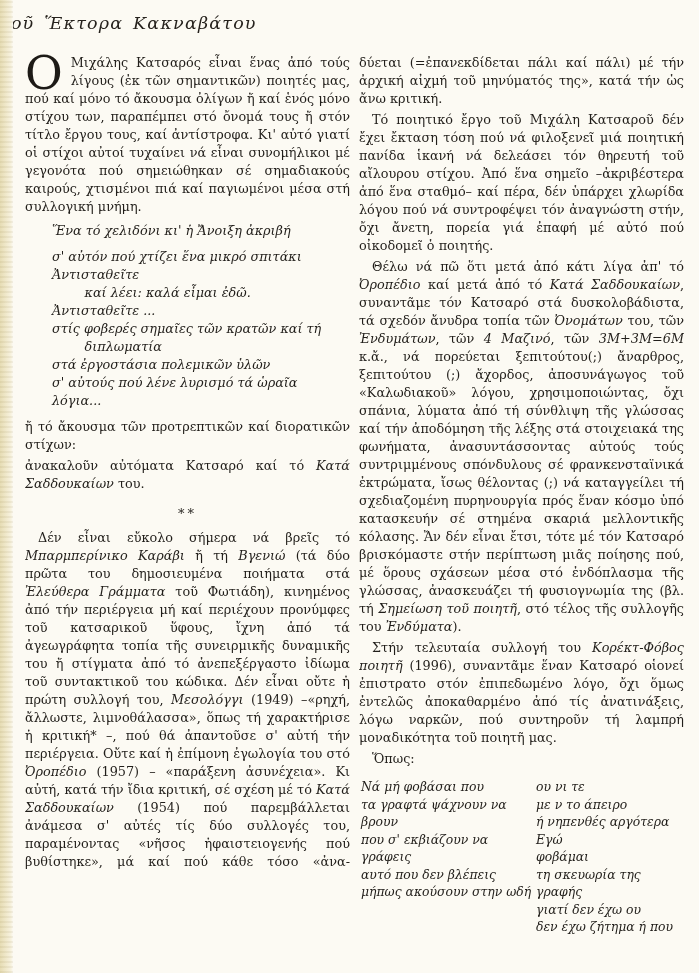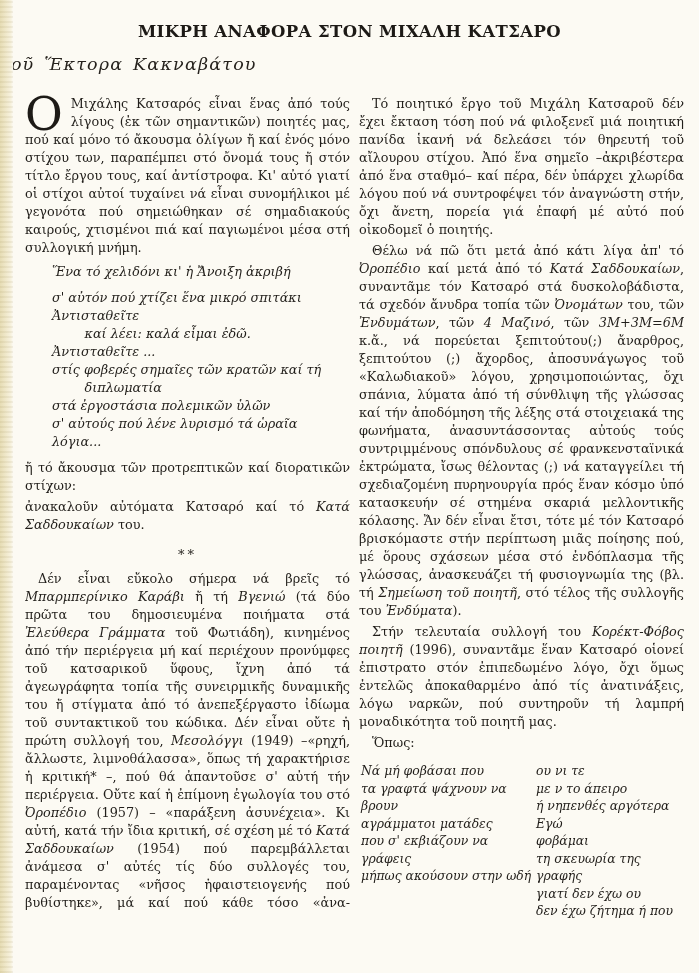--- a/index.html
+++ b/index.html
@@ -51,21 +51,20 @@
   .pcol{line-height:17.5px;}
   .pl{flex:0 0 175px;}
   .pr{flex:1;}
   .pline{white-space:pre-wrap;}
 </style>
 </head>
 <body>
 
 <div class="page">
   <div class="edge"></div>
-  <h1 class="title">ΜΙΚΡΗ ΑΝΑΦΟΡΑ ΣΤΟΝ ΜΙΧΑΛΗ ΚΑΤΣΑΡΟ</h1>
   <div class="byline">τοῦ Ἕκτορα Κακναβάτου</div>
   <div class="cols">
     <div class="col" id="col-left">
         <div class="para"><span class="dc">Ο</span>Μιχάλης Κατσαρός εἶναι ἕνας ἀπό τούς λίγους (ἐκ τῶν σημαντικῶν) ποιητές μας, πού καί μόνο τό ἄκουσμα ὀλίγων ἤ καί ἑνός μόνο στίχου των, παραπέμπει στό ὄνομά τους ἤ στόν τίτλο ἔργου τους, καί ἀντίστροφα. Κι' αὐτό γιατί οἱ στίχοι αὐτοί τυχαίνει νά εἶναι συνομήλικοι μέ γεγονότα πού σημειώθηκαν σέ σημαδιακούς καιρούς, χτισμένοι πιά καί παγιωμένοι μέσα στή συλλογική μνήμη.</div>
         <div class="verse">
           <div class="vline">Ἕνα τό χελιδόνι κι' ἡ Ἄνοιξη ἀκριβή</div>
         </div>
         <div class="verse">
           <div class="vline">σ' αὐτόν πού χτίζει ἕνα μικρό σπιτάκι</div>
           <div class="vline">Ἀντισταθεῖτε</div>
@@ -75,30 +74,31 @@
           <div class="vline">        διπλωματία</div>
           <div class="vline">στά ἐργοστάσια πολεμικῶν ὑλῶν</div>
           <div class="vline">σ' αὐτούς πού λένε λυρισμό τά ὡραῖα λόγια...</div>
         </div>
         <div class="para">ἤ τό ἄκουσμα τῶν προτρεπτικῶν καί διορατικῶν στίχων:</div>
         <div class="para">ἀνακαλοῦν αὐτόματα Κατσαρό καί τό <i>Κατά Σαδδουκαίων</i> του.</div>
         <div class="stars">**</div>
         <div class="para ind jlast">Δέν εἶναι εὔκολο σήμερα νά βρεῖς τό <i>Μπαρμπερίνικο Καράβι</i> ἤ τή <i>Βγενιώ</i> (τά δύο πρῶτα του δημοσιευμένα ποιήματα στά <i>Ἐλεύθερα Γράμματα</i> τοῦ Φωτιάδη), κινημένος ἀπό τήν περιέργεια μή καί περιέχουν προνύμφες τοῦ κατσαρικοῦ ὕφους, ἴχνη ἀπό τά ἀγεωγράφητα τοπία τῆς συνειρμικῆς δυναμικῆς του ἤ στίγματα ἀπό τό ἀνεπεξέργαστο ἰδίωμα τοῦ συντακτικοῦ του κώδικα. Δέν εἶναι οὔτε ἡ πρώτη συλλογή του, <i>Μεσολόγγι</i> (1949) –«ρηχή, ἄλλωστε, λιμνοθάλασσα», ὅπως τή χαρακτήρισε ἡ κριτική* –, πού θά ἀπαντοῦσε σ' αὐτή τήν περιέργεια. Οὔτε καί ἡ ἐπίμονη ἐγωλογία του στό <i>Ὀροπέδιο</i> (1957) – «παράξενη ἀσυνέχεια». Κι αὐτή, κατά τήν ἴδια κριτική, σέ σχέση μέ τό <i>Κατά Σαδδουκαίων</i> (1954) πού παρεμβάλλεται ἀνάμεσα σ' αὐτές τίς δύο συλλογές του, παραμένοντας «νῆσος ἡφαιστειογενής πού βυθίστηκε», μά καί πού κάθε τόσο «ἀνα-</div>
       </div>
     <div class="col" id="col-right">
+        <div class="para">δύεται (=ἐπανεκδίδεται πάλι καί πάλι) μέ τήν ἀρχική αἰχμή τοῦ μηνύματός της», κατά τήν ὡς ἄνω κριτική.</div>
         <div class="para ind">Τό ποιητικό ἔργο τοῦ Μιχάλη Κατσαροῦ δέν ἔχει ἔκταση τόση πού νά φιλοξενεῖ μιά ποιητική πανίδα ἱκανή νά δελεάσει τόν θηρευτή τοῦ αἴλουρου στίχου. Ἀπό ἕνα σημεῖο –ἀκριβέστερα ἀπό ἕνα σταθμό– καί πέρα, δέν ὑπάρχει χλωρίδα λόγου πού νά συντροφέψει τόν ἀναγνώστη στήν, ὄχι ἄνετη, πορεία γιά ἐπαφή μέ αὐτό πού οἰκοδομεῖ ὁ ποιητής.</div>
         <div class="para ind">Θέλω νά πῶ ὅτι μετά ἀπό κάτι λίγα ἀπ' τό <i>Ὀροπέδιο</i> καί μετά ἀπό τό <i>Κατά Σαδδουκαίων</i>, συναντᾶμε τόν Κατσαρό στά δυσκολοβάδιστα, τά σχεδόν ἄνυδρα τοπία τῶν <i>Ὀνομάτων</i> του, τῶν <i>Ἐνδυμάτων</i>, τῶν <i>4 Μαζινό</i>, τῶν <i>3Μ+3Μ=6Μ</i> κ.ἄ., νά πορεύεται ξεπιτούτου(;) ἄναρθρος, ξεπιτούτου (;) ἄχορδος, ἀποσυνάγωγος τοῦ «Καλωδιακοῦ» λόγου, χρησιμοποιώντας, ὄχι σπάνια, λύματα ἀπό τή σύνθλιψη τῆς γλώσσας καί τήν ἀποδόμηση τῆς λέξης στά στοιχειακά της φωνήματα, ἀνασυντάσσοντας αὐτούς τούς συντριμμένους σπόνδυλους σέ φρανκενσταϊνικά ἐκτρώματα, ἴσως θέλοντας (;) νά καταγγείλει τή σχεδιαζομένη πυρηνουργία πρός ἕναν κόσμο ὑπό κατασκευήν σέ στημένα σκαριά μελλοντικῆς κόλασης. Ἄν δέν εἶναι ἔτσι, τότε μέ τόν Κατσαρό βρισκόμαστε στήν περίπτωση μιᾶς ποίησης πού, μέ ὅρους σχάσεων μέσα στό ἐνδόπλασμα τῆς γλώσσας, ἀνασκευάζει τή φυσιογνωμία της (βλ. τή <i>Σημείωση τοῦ ποιητῆ</i>, στό τέλος τῆς συλλογῆς του <i>Ἐνδύματα</i>).</div>
         <div class="para ind">Στήν τελευταία συλλογή του <i>Κορέκτ-Φόβος ποιητῆ</i> (1996), συναντᾶμε ἕναν Κατσαρό οἱονεί ἐπιστρατο στόν ἐπιπεδωμένο λόγο, ὄχι ὅμως ἐντελῶς ἀποκαθαρμένο ἀπό τίς ἀνατινάξεις, λόγω ναρκῶν, πού συντηροῦν τή λαμπρή μοναδικότητα τοῦ ποιητῆ μας.</div>
         <div class="para ind">Ὅπως:</div>
         <div class="poem2">
           <div class="pcol pl">
             <div class="pline">Νά μή φοβάσαι που</div>
             <div class="pline">τα γραφτά ψάχνουν να βρουν</div>
-            <div class="pline">αγράμματοι ματάδες</div>
             <div class="pline">που σ' εκβιάζουν να γράφεις</div>
+            <div class="pline">αυτό που δεν βλέπεις</div>
             <div class="pline">μήπως ακούσουν στην ωδή</div>
           </div>
           <div class="pcol pr">
             <div class="pline">ου νι τε</div>
             <div class="pline">με ν το άπειρο</div>
             <div class="pline">ή νηπενθές αργότερα</div>
             <div class="pline">Εγώ</div>
             <div class="pline">φοβάμαι</div>
             <div class="pline">τη σκευωρία της γραφής</div>
             <div class="pline">γιατί δεν έχω ου</div>

